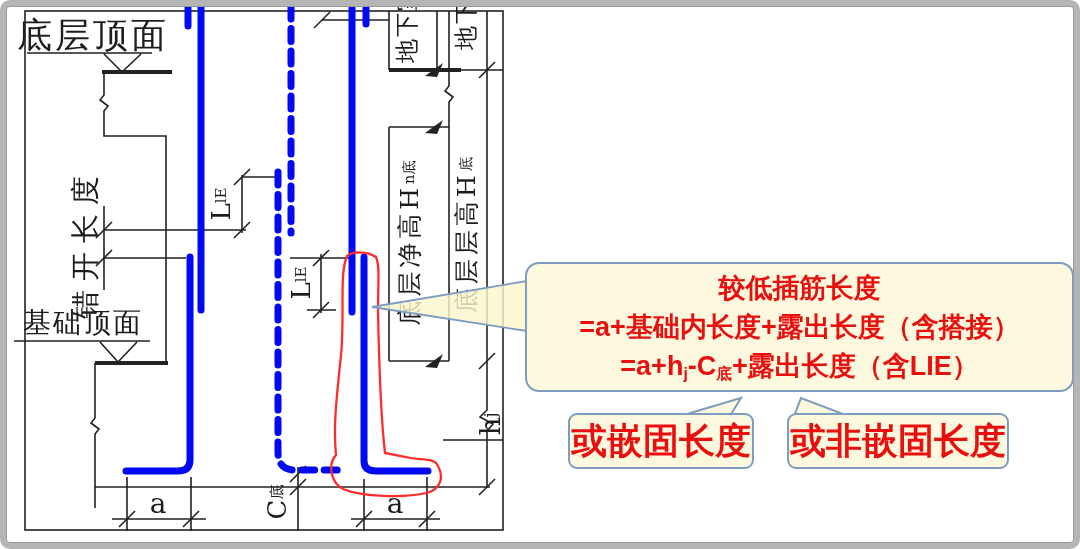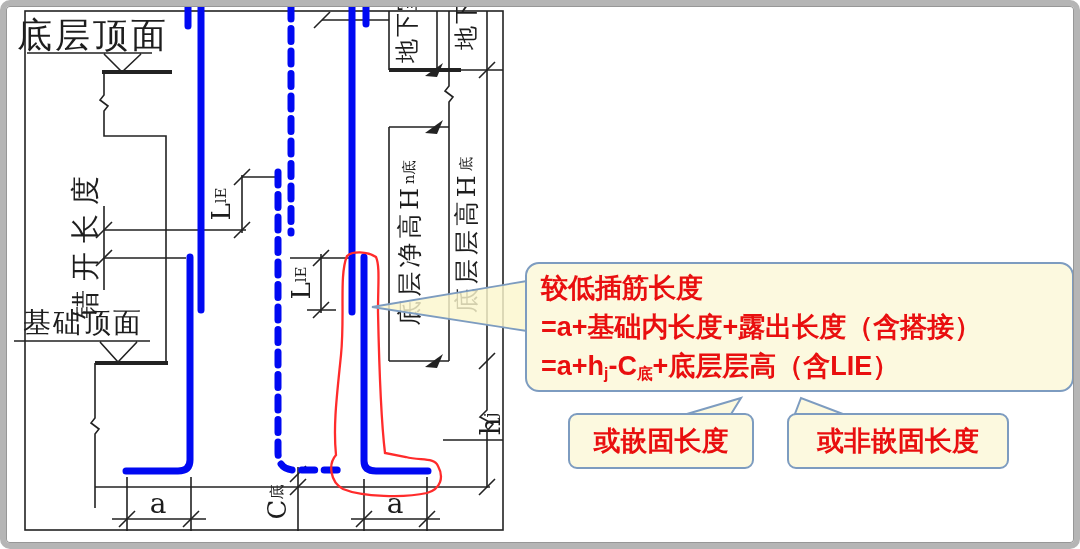--- a/index.html
+++ b/index.html
@@ -20,21 +20,21 @@
   .rot{transform:rotate(-90deg);}
   .sub{font-size:.58em;vertical-align:-.28em;letter-spacing:0;}
   
   .callout{
     position:absolute;background:var(--callout-fill,#fcf9df);
     border:2.5px solid var(--callout-border,#7d9cc0);
     z-index:30;color:var(--red-text,#e30e0e);font-weight:bold;
   }
   .main-callout{border-radius:14px;padding:5px 14px 0 14px;}
   .main-callout .cl{font-size:27px;line-height:39px;letter-spacing:0;}
-  .opt-callout{border-radius:9px;display:flex;align-items:center;justify-content:center;font-size:27px;}
+  .opt-callout{border-radius:9px;display:flex;align-items:center;justify-content:center;font-size:36px;}
 </style>
 </head>
 <body>
 
 <div class="stage">
 
   <div class="cadlabel" style="left:27px;top:18px;width:132px;height:34px;font-size:35px;letter-spacing:3px;">底层顶面</div>
 
   <div class="cadlabel" style="left:14px;top:306px;width:138px;height:34px;font-size:28px;letter-spacing:2px;">基础顶面</div>
 
@@ -149,25 +149,25 @@
              C367,251 352,251 347,256 Z"></path>
 
     <path d="M527,281 L372,307 L527,331" fill="#fbf6cd" fill-opacity="0.82" style="stroke:var(--callout-border,#7d9cc0);" stroke-width="1.8"></path>
 
     <g style="fill:var(--callout-fill,#fcf9df);stroke:var(--callout-border,#7d9cc0);" stroke-width="2">
       <path d="M670,419 L741,398 L728,419"></path>
       <path d="M856,419 L801,398 L793,419"></path>
     </g>
   </svg>
 
-  <div class="callout main-callout" style="left:525px;top:262px;width:517px;height:121px;">
+  <div class="callout main-callout" style="left:525px;top:262px;width:517px;height:121px;text-align:center;">
     <div class="cl">较低插筋长度</div>
     <div class="cl">=a+基础内长度+露出长度（含搭接）</div>
     <div class="cl">
-      <span>=a+h</span><span class="sub">j</span><span>-C</span><span class="sub">底</span><span>+底层层高（含LIE）</span>
+      <span>=a+h</span><span class="sub">j</span><span>-C</span><span class="sub">底</span><span>+露出长度（含LIE）</span>
     </div>
   </div>
 
   <div class="callout opt-callout" style="left:568px;top:413px;width:182px;height:52px;">或嵌固长度</div>
 
   <div class="callout opt-callout" style="left:770px;top:413px;width:218px;height:52px;margin-left:17px;">或非嵌固长度</div>
 
   <div class="frame"></div>
 </div>
 

